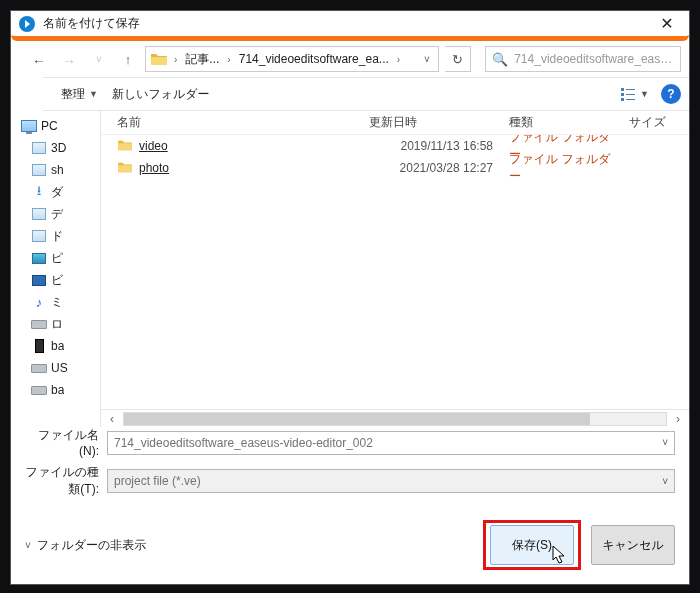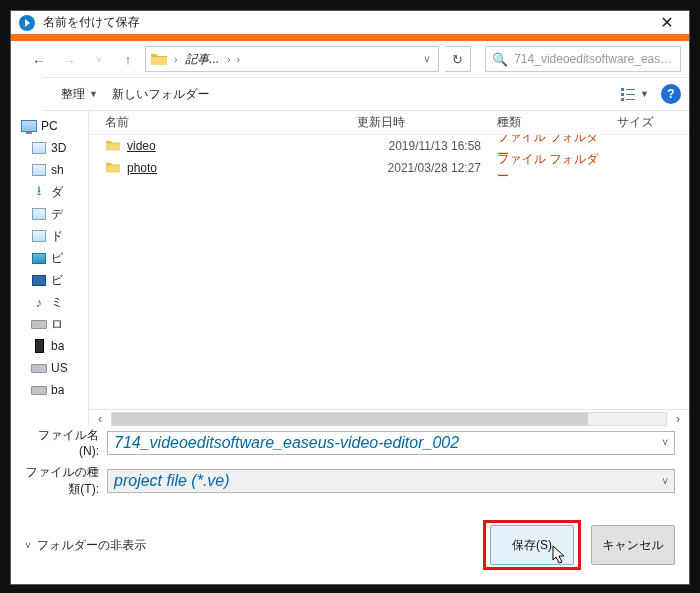--- a/index.html
+++ b/index.html
@@ -4,51 +4,51 @@
 <style>
   * { box-sizing: border-box; font-family: "Yu Gothic UI", "Meiryo", sans-serif; }
   html,body { margin:0; padding:0; }
   body { width:700px; height:593px; background:#0f0f12; overflow:hidden; position:relative; }
   .dialog {
     position:absolute; left:10px; top:10px; width:680px; height:575px;
     background:#fff; border:1px solid #555;
     display:flex; flex-direction:column;
   }
   
-  .titlebar { height:30px; display:flex; align-items:center; border-bottom:7px solid #f97316; }
+  .titlebar { height:30px; display:flex; align-items:center; border-bottom:5px solid #f97316;border-radius:6px; }
   .titlebar .app-icon { width:16px; height:16px; margin:0 8px; border-radius:50%; background:#1180d3; position:relative; }
   .titlebar .app-icon:after { content:""; position:absolute; left:6px; top:4px; width:0; height:0; border-left:5px solid #fff; border-top:4px solid transparent; border-bottom:4px solid transparent; }
   .titlebar .title { font-size:12px; color:#222; flex:1; }
   .titlebar .close { width:44px; height:30px; display:flex; align-items:center; justify-content:center; font-size:16px; color:#222; }
   
   .navbar { height:36px; display:flex; align-items:center; padding:0 8px 0 16px; gap:6px; }
   .nav-arrow { width:24px; height:24px; display:flex; align-items:center; justify-content:center; color:#555; font-size:14px; }
   .nav-arrow.disabled { color:#c5c5c5; }
   .nav-up { width:22px; height:22px; display:flex; align-items:center; justify-content:center; color:#555; font-size:13px; }
   .addr { flex:1; height:26px; border:1px solid #ccc; display:flex; align-items:center; gap:2px; padding:0 2px; font-size:12px; color:#222; overflow:hidden; }
   .addr .folder-icon { width:18px; height:18px; margin:0 2px 0 2px; }
-  .addr .crumb { padding:2px 4px; white-space:nowrap;font-style:italic; }
+  .addr .crumb { padding:2px 4px; white-space:nowrap; }
   .addr .chev { color:#666; font-size:10px; padding:0 2px; }
   .addr-drop { color:#555; width:18px; text-align:center; font-size:10px; }
   .refresh { width:26px; height:26px; border:1px solid #ccc; border-left:none; display:flex; align-items:center; justify-content:center; color:#555; font-size:13px; }
   .search { width:196px; height:26px; border:1px solid #ccc; margin-left:8px; display:flex; align-items:center; padding:0 6px; gap:6px; color:#999; font-size:12px; overflow:hidden; }
   .search .search-icon { font-size:13px; color:#777; }
   .search .search-ph { white-space:nowrap; overflow:hidden; text-overflow:ellipsis; }
   
   .toolbar { height:34px; display:flex; align-items:center; border-top:1px solid #e6e6e6; border-bottom:1px solid #e6e6e6; background:#fff; padding:0 8px 0 12px; gap:8px; font-size:12px; color:#222;margin-left:32px; }
   .toolbar .org { padding:4px 6px; display:flex; align-items:center; gap:4px;}
   .toolbar .org .dd { font-size:9px; color:#555; }
   .toolbar .flex { flex:1; }
   .toolbar .viewbtn { display:flex; align-items:center; gap:4px; color:#333; padding:2px 4px; }
   .toolbar .viewbtn svg { display:block; }
   .toolbar .viewdd { font-size:9px; color:#555; }
   .toolbar .help { width:20px; height:20px; border-radius:50%; background:#1e6fd6; color:#fff; display:flex; align-items:center; justify-content:center; font-size:12px; font-weight:bold; }
   
   .body { flex:1; display:flex; min-height:0; }
-  .tree { width:78px; border-right:1px solid #e6e6e6; overflow:hidden; font-size:12px; color:#222; padding-top:4px;}
+  .tree { width:90px; border-right:1px solid #e6e6e6; overflow:hidden; font-size:12px; color:#222; padding-top:4px;}
   .tree .tnode { display:flex; align-items:center; gap:4px; height:22px; padding-left:10px; white-space:nowrap; overflow:hidden; }
   .tree .tnode .ticon { width:16px; height:16px; flex:0 0 16px; display:flex; align-items:center; justify-content:center; }
   .tree .tnode .tlabel { overflow:hidden; text-overflow:clip; }
   .list { flex:1; display:flex; flex-direction:column; min-width:0; }
   .colhead { height:24px; display:flex; align-items:center; font-size:12px; color:#444; border-bottom:1px solid #f0f0f0; }
   .colhead .col { padding:0 8px; }
   .col-name { flex:0 0 260px; padding-left:16px !important;}
   .col-date { flex:0 0 140px; }
   .col-type { flex:0 0 120px; }
   .col-size { flex:1; }
@@ -61,21 +61,21 @@
   .folder-sm { width:16px; height:12px; }
   .hscroll { height:18px; border-top:1px solid #e6e6e6; display:flex; align-items:center; font-size:12px; color:#666; padding:0 4px; gap:4px;}
   .hscroll .track { flex:1; height:14px; background:#f0f0f0; border:1px solid #dcdcdc; position:relative;}
   .hscroll .thumb { position:absolute; left:0; top:0; height:100%; width:86%; background:#cfcfcf;}
   .hscroll .arrow { width:14px; text-align:center; color:#666; }
   
   .fields { padding:0 14px 0 14px; font-size:12px; color:#222; }
   .frow { display:flex; align-items:center; gap:8px; margin-bottom:6px; }
   .frow .flabel { width:74px; text-align:right; }
   .frow .finput { flex:1; height:24px; border:1px solid #b5b5b5; background:#fff; display:flex; align-items:center; padding:0 6px; }
-  .frow .finput .val { flex:1; font-size:16px; color:#0369a1; white-space:nowrap; overflow:hidden;font-style:italic;}
+  .frow .finput .val { flex:1; font-size:12px; color:#737373; white-space:nowrap; overflow:hidden;}
   .frow .finput .fdrop { font-size:10px; color:#555; }
   .frow.type .finput { background:#eef0f2; }
   
   .footer { display:flex; align-items:center; padding:16px 14px 14px 14px; gap:10px; }
   .footer .hide-folders { display:flex; align-items:center; gap:6px; font-size:12px; color:#222; }
   .footer .hide-folders .chev { font-size:10px; color:#555;}
   .footer .spacer { flex:1; }
   .btn { min-width:84px; height:40px; border:1px solid #adadad; background:#e1e1e1; font-size:12px; color:#111; display:flex; align-items:center; justify-content:center; border-radius:2px; }
   .btn.save { background:#e5f1fb; border-color:#7eb4e2; }
   .save-wrap { border:3px solid #e11515; padding:2px 4px; position:relative;}
@@ -114,20 +114,21 @@
     <div class="addr">
       <span class="folder-icon">
         <svg viewBox="0 0 18 18" width="18" height="18">
             <path class="fold-back" d="M1 4h5l2 2h9v9H1z"></path>
             <path class="fold-front" d="M1 7h16v8H1z"></path>
           </svg>
       </span>
       <span class="chev">›</span>
       <span class="crumb">記事...</span>
       <span class="chev">›</span>
+      <span class="crumb">714_videoeditsoftware_ea...</span>
       <span class="chev">›</span>
       <span style="flex:1"></span>
       <span class="addr-drop">˅</span>
     </div>
     <div class="refresh">↻</div>
 
     <div class="search">
       <span class="search-icon">🔍</span>
       <span class="search-ph">714_videoeditsoftware_ease...</span>
     </div>

